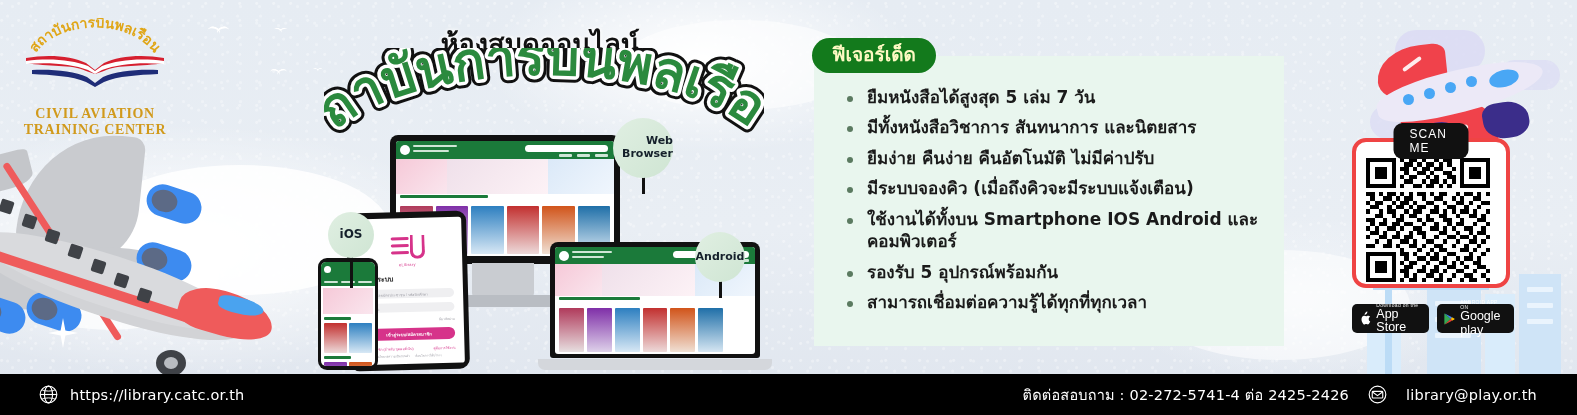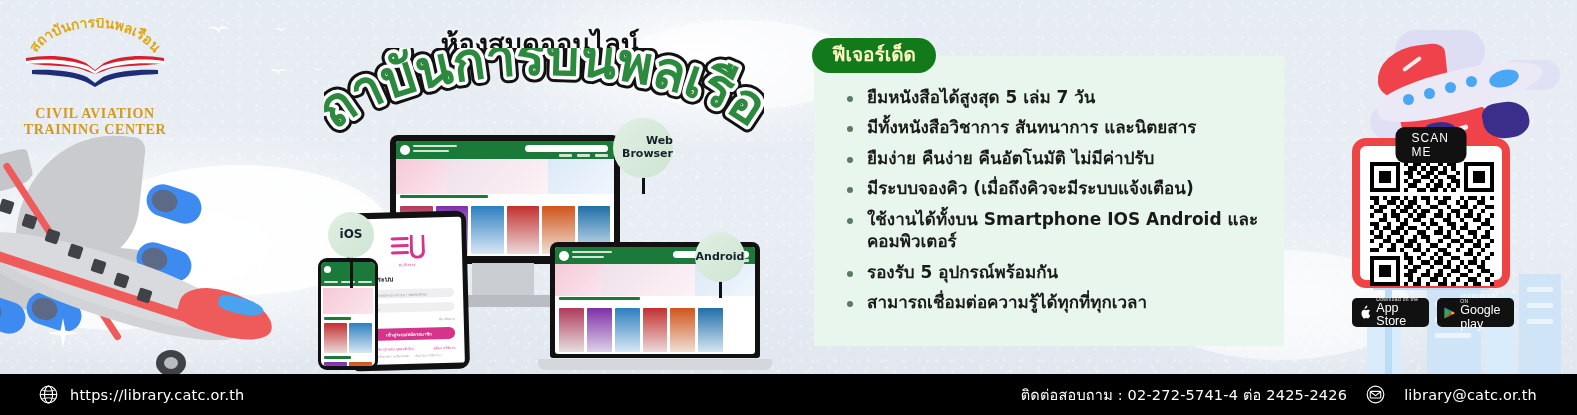--- a/index.html
+++ b/index.html
@@ -285,29 +285,29 @@
   }
   .feat-list li::before {
     content:""; position:absolute; left: 2px; top: 10px;
     width: 6px; height: 6px; border-radius: 50%; background: #5b7a60;
   }
 
   
   .qr-wrap { position: absolute; left: 1352px; top: 138px; width: 162px; }
   .qr-frame {
     position: relative; width: 158px; height: 150px;
-    border: 8px solid #ef4444; border-radius: 14px; background:#fff;
+    border: 4px solid #ef4444; border-radius: 14px; background:#fff;
   }
   .scanme {
     position: absolute; left: 50%; top: -19px; transform: translateX(-50%);
     background:#111; color:#fff; border-radius: 9px; padding: 4px 16px;
     font-family:"Liberation Sans",sans-serif; font-size: 12px; letter-spacing:1px; z-index:2;
   }
   .qr-img { position:absolute; left: 10px; top: 16px; width: 124px; height: 124px; }
-  .store-row { display:flex; gap: 8px; margin-top: 10px; }
+  .store-row { display:flex; gap: 8px; margin-top: 16px; }
   .store {
     flex: 1; height: 29px; background:#111; border-radius: 5px;
     display:flex; align-items:center; gap: 5px; padding: 0 7px; color:#fff;
   }
   .store .t1 { font-size: 5px; letter-spacing:.3px; opacity:.92; line-height:1;}
   .store .t2 { font-size: 12.5px; font-weight: 400; line-height:1.05;}
   .store .gp2 { font-size: 12.5px; }
 
   
   .footer {
@@ -847,17 +847,17 @@
       </svg>
       <span class="f-txt">https://library.catc.or.th</span>
     </div>
     <div class="f-right">
       <span class="f-txt">ติดต่อสอบถาม : 02-272-5741-4 ต่อ 2425-2426</span>
       <svg class="f-ico" viewBox="0 0 24 24">
         <circle cx="12" cy="12" r="9.5" fill="none" stroke="#fff" stroke-width="1.3"></circle>
         <rect x="6" y="8.5" width="12" height="7.5" rx="1" fill="none" stroke="#fff" stroke-width="1.3"></rect>
         <path d="M6.3 9.2 12 13.3 17.7 9.2" fill="none" stroke="#fff" stroke-width="1.3"></path>
       </svg>
-      <span class="f-txt">library@catc.or.th</span>
+      <span class="f-txt">library@play.or.th</span>
     </div>
   </div>
 
 </div>
 
 </body></html>

